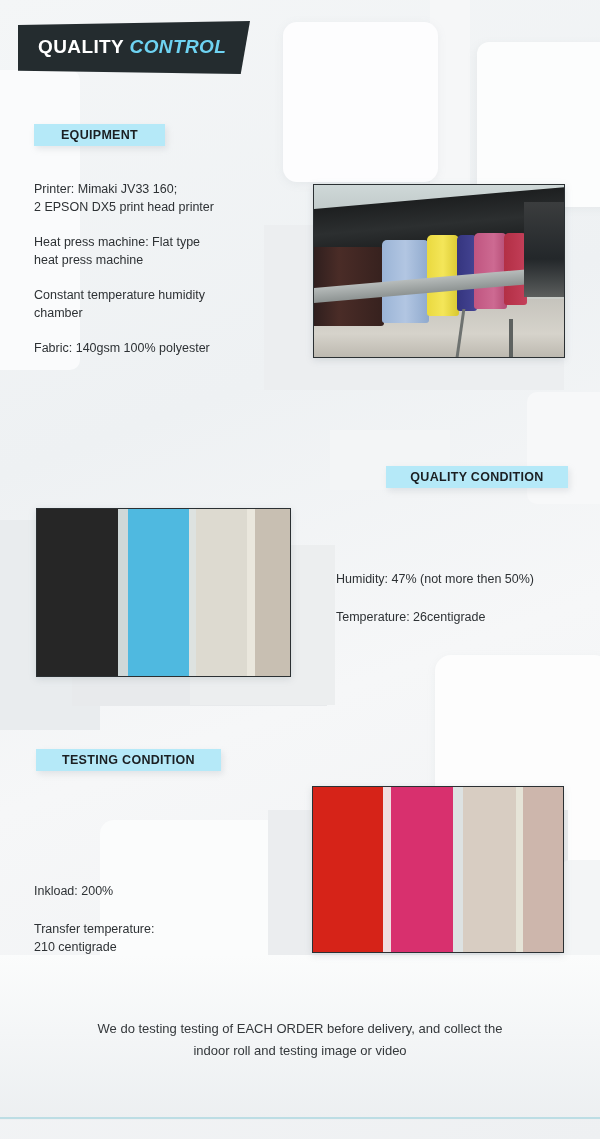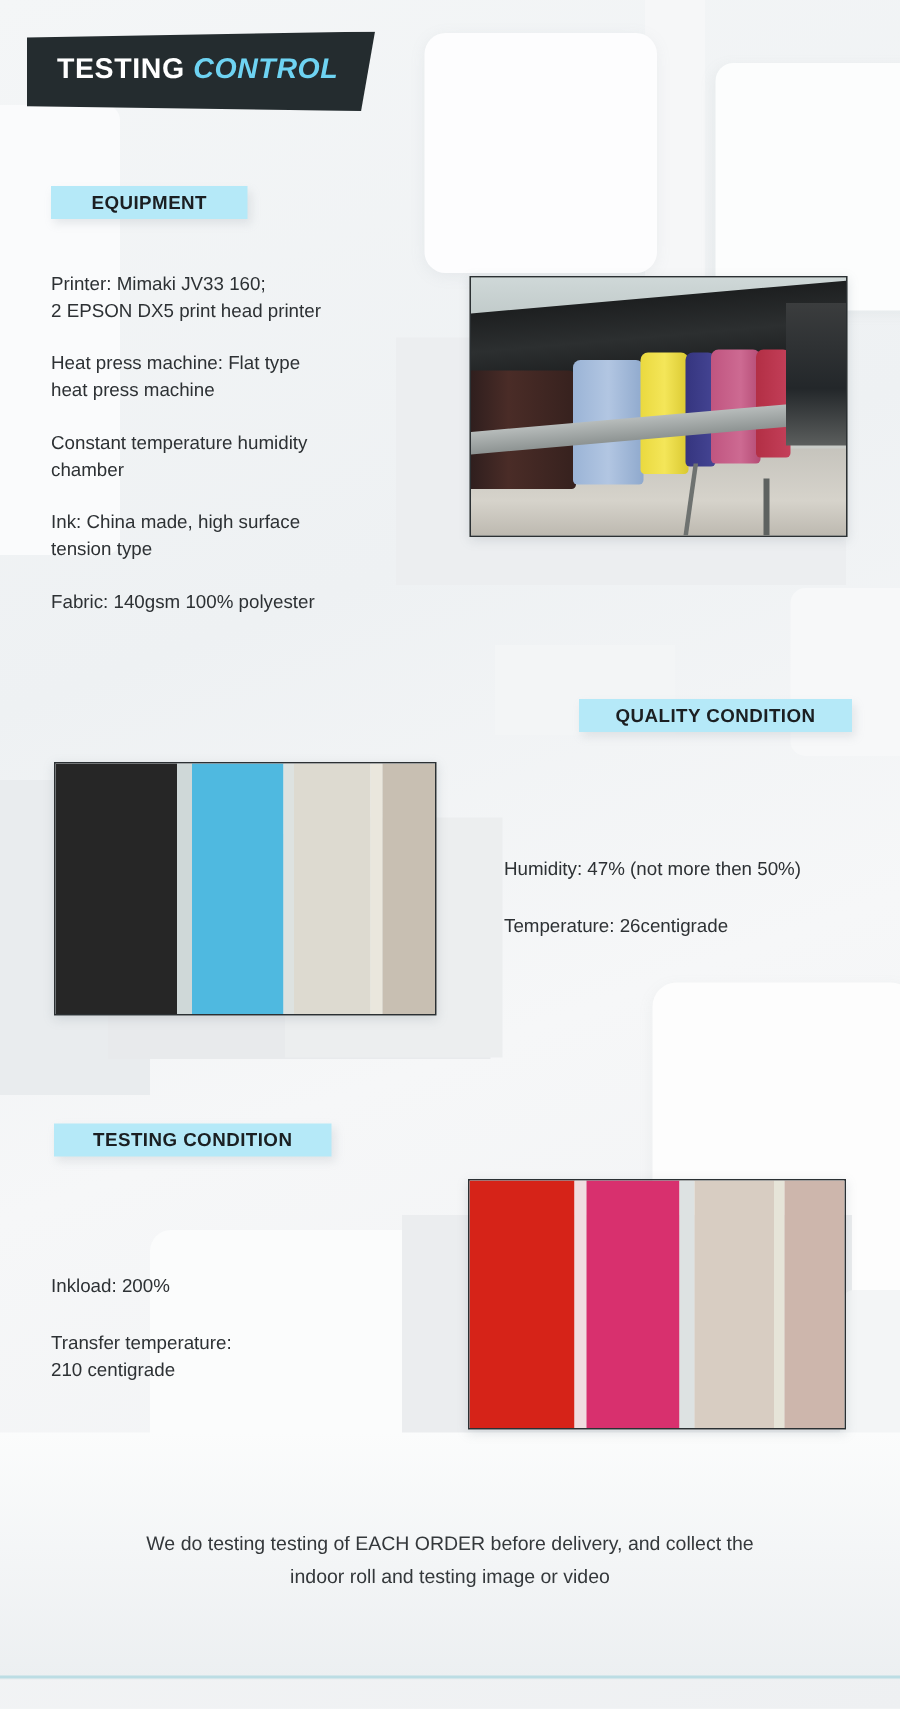--- a/index.html
+++ b/index.html
@@ -61,21 +61,21 @@
   .lbl-equipment{left:34px;top:124px;width:131px;}
   .lbl-indoor{left:386px;top:466px;width:182px;}
   .lbl-testing{left:36px;top:749px;width:185px;}
 
   
   .txt{position:absolute;font-size:12.5px;color:#2d3134;line-height:18px;}
   .equip{left:34px;top:180px;width:235px;}
   .equip p{margin:0 0 17px 0;}
   .indoor{left:336px;top:570px;width:250px;}
   .indoor p{margin:0 0 20px 0;}
-  .testing{left:34px;top:848px;width:230px;}
+  .testing{left:34px;top:882px;width:230px;}
   .testing p{margin:0 0 20px 0;}
 
   
   .photo{position:absolute;overflow:hidden;border:1px solid #2b3033;
          box-shadow:0 2px 7px rgba(120,130,140,.22);}
   .printer{left:313px;top:184px;width:250px;height:172px;background:#c9ccc8;}
   .pr-wall{position:absolute;left:0;top:0;width:100%;height:42%;
      background:linear-gradient(180deg,#cfd8d8 0%,#b9c3c2 55%,#8d9795 100%);}
   .pr-rail{position:absolute;left:0;top:14%;width:100%;height:34%;
      background:linear-gradient(180deg,#1d1f20 0%,#2c2f30 45%,#17191a 100%);
@@ -133,30 +133,29 @@
   <div class="bg bgH"></div>
   <div class="bg bgG"></div>
   <div class="bg bgI"></div>
   <div class="bg bgJ"></div>
   <div class="bg bgK"></div>
   <div class="bg bgL"></div>
   <div class="bg bgN"></div>
 
   <div class="banner"></div>
   <div class="banner-text">
-    <span>TESTING</span>
+    <span>QUALITY</span>
     <span class="accent">CONTROL</span>
   </div>
 
   <div class="sec-label lbl-equipment">EQUIPMENT</div>
   <div class="txt equip">
       <p>Printer: Mimaki JV33 160;<br>2 EPSON DX5 print head printer</p>
       <p>Heat press machine: Flat type<br>heat press machine</p>
       <p>Constant temperature humidity<br>chamber</p>
-      <p>Ink: China made, high surface<br>tension type</p>
       <p>Fabric: 140gsm 100% polyester</p>
     </div>
 
   <div class="photo printer">
     <div class="pr-wall"></div>
     <div class="pr-floor"></div>
     <div class="pr-rail"></div>
     <div class="pr-rail2"></div>
     <div class="roll r1"></div>
     <div class="roll r2"></div>

